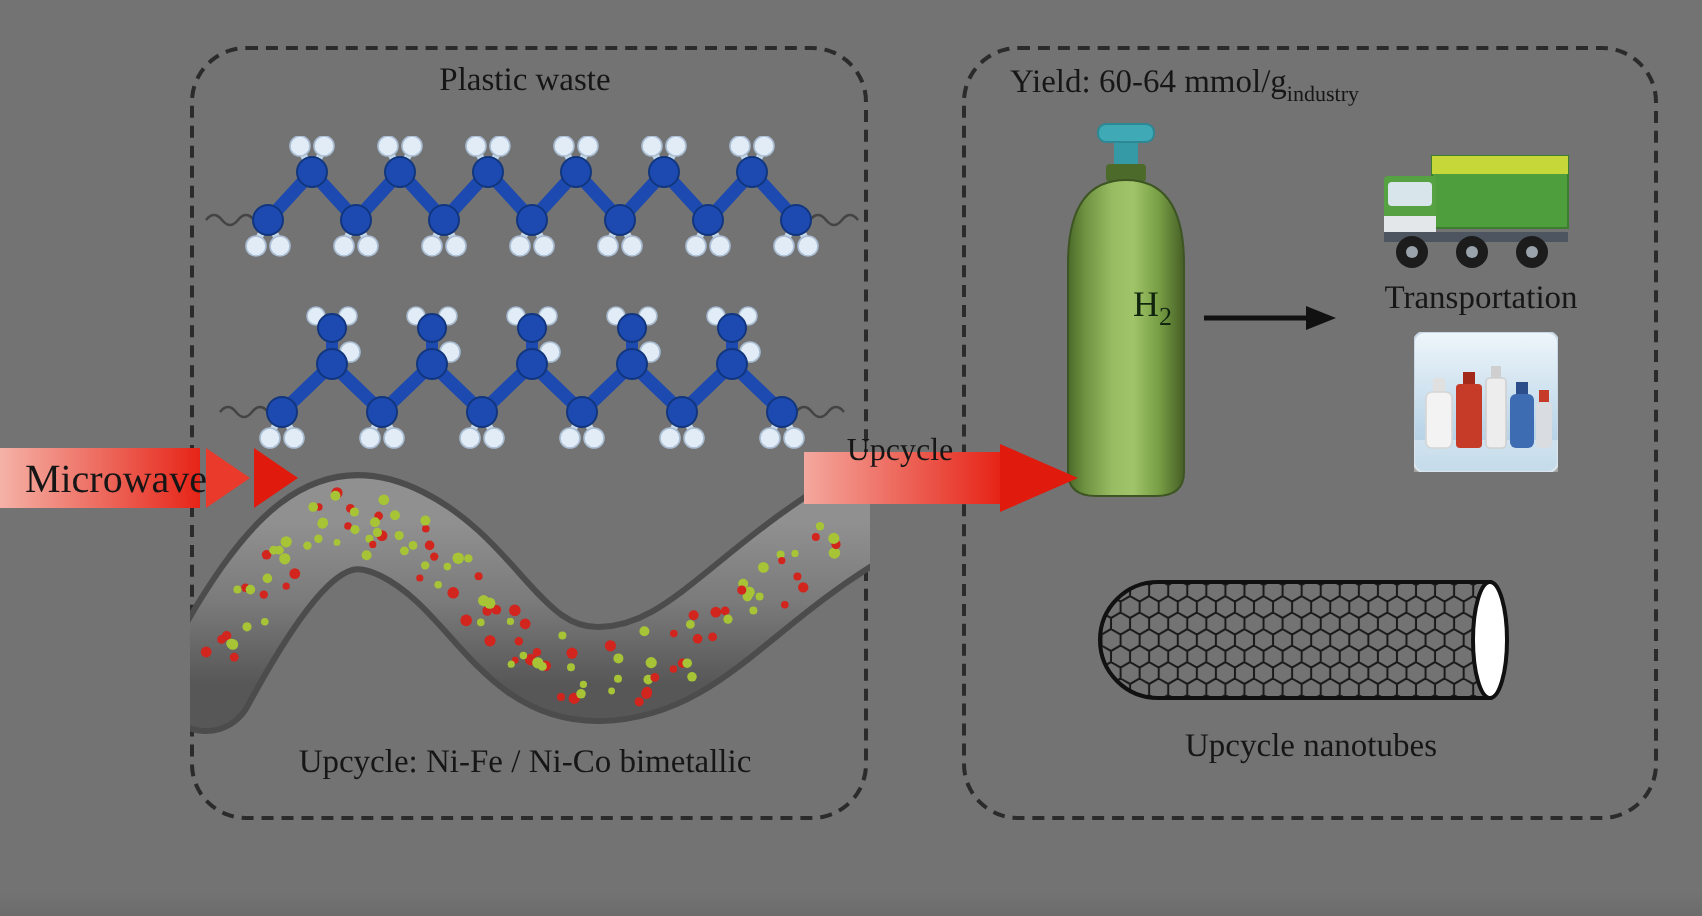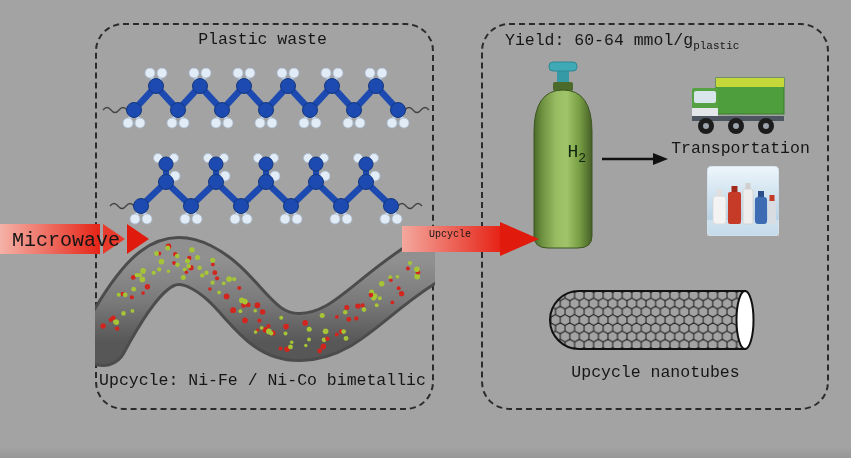--- a/index.html
+++ b/index.html
@@ -1,38 +1,38 @@
 <!DOCTYPE html>
 <html><head>
 <meta charset="utf-8">
 <style>
   html,body{margin:0;padding:0;background:#ffffff;}
   .canvas{
-    position:relative;width:851px;height:458px;background:#a3a3a3;
-    overflow:hidden;font-family:Liberation Mono, monospace;color:#151515;
+    position:relative;width:851px;height:458px;background:#737373;
+    overflow:hidden;font-family:Liberation Serif, serif;color:#151515;
   }
   .panel{
     position:absolute;border:2px dashed #2b2b2b;border-radius:28px;background:transparent;
   }
   .panel-left{left:95px;top:23px;width:335px;height:383px;}
   .panel-right{left:481px;top:23px;width:344px;height:383px;}
   .abs{position:absolute;}
   .lbl{position:absolute;font-size:16.5px;line-height:1.15;color:#161616;white-space:nowrap;}
   .center{text-align:center;}
   sub{font-size:11px;}
   .title-plastic{left:95px;top:31px;width:335px;}
   .catalyst-label{left:95px;top:372px;width:335px;}
   .title-yield{left:505px;top:32px;}
   .h2-label{left:542px;top:142px;width:44px;text-align:right;font-size:18px;color:#10240e;}
   .h2-label sub{font-size:13px;}
   .transport-label{left:668px;top:140px;width:145px;}
   .chem-label{left:660px;top:245px;width:160px;}
   .tube-label{left:558px;top:364px;width:195px;}
   .mw-label{left:12px;top:229px;width:92px;text-align:center;font-size:20px;}
-  .up-label{left:402px;top:229px;width:96px;text-align:center;font-size:10px;}
+  .up-label{left:402px;top:217px;width:96px;text-align:center;font-size:16px;}
   #chain1-svg{left:100px;top:68px;}
   #chain2-svg{left:105px;top:148px;}
   #ribbon-svg{left:95px;top:236px;}
   #cyl-svg{left:528px;top:60px;}
   #harrow-svg{left:600px;top:151px;}
   #truck-svg{left:686px;top:70px;}
   #chem-svg{left:707px;top:166px;}
   #tube-svg{left:546px;top:287px;}
   #mw-svg{left:0;top:221px;}
   #up-svg{left:402px;top:221px;}
@@ -342,21 +342,21 @@
       <circle cx="315.0" cy="27.1" r="2.1" fill="#a6c436"></circle>
       <circle cx="312.9" cy="32.5" r="2.0" fill="#d2251d"></circle>
       <circle cx="322.2" cy="40.5" r="2.9" fill="#a6c436"></circle>
       <circle cx="323.0" cy="36.3" r="2.3" fill="#d2251d"></circle>
       <circle cx="321.9" cy="33.2" r="2.8" fill="#a6c436"></circle>
     </svg>
 
   <div class="lbl center catalyst-label">Upcycle: Ni-Fe / Ni-Co bimetallic</div>
 
   <div class="lbl title-yield">
-    <span>Yield: 60-64 mmol/g</span><sub>plastic</sub>
+    <span>Yield: 60-64 mmol/g</span><sub>industry</sub>
   </div>
 
   <svg id="cyl-svg" class="abs" width="70" height="190" viewBox="0 0 70 190">
     <defs>
       <linearGradient id="cylg" x1="0" y1="0" x2="1" y2="0">
         <stop offset="0" stop-color="#4a6a29"></stop>
         <stop offset="0.14" stop-color="#6d9140"></stop>
         <stop offset="0.38" stop-color="#98bc62"></stop>
         <stop offset="0.56" stop-color="#a0c46a"></stop>
         <stop offset="0.78" stop-color="#789f45"></stop>

